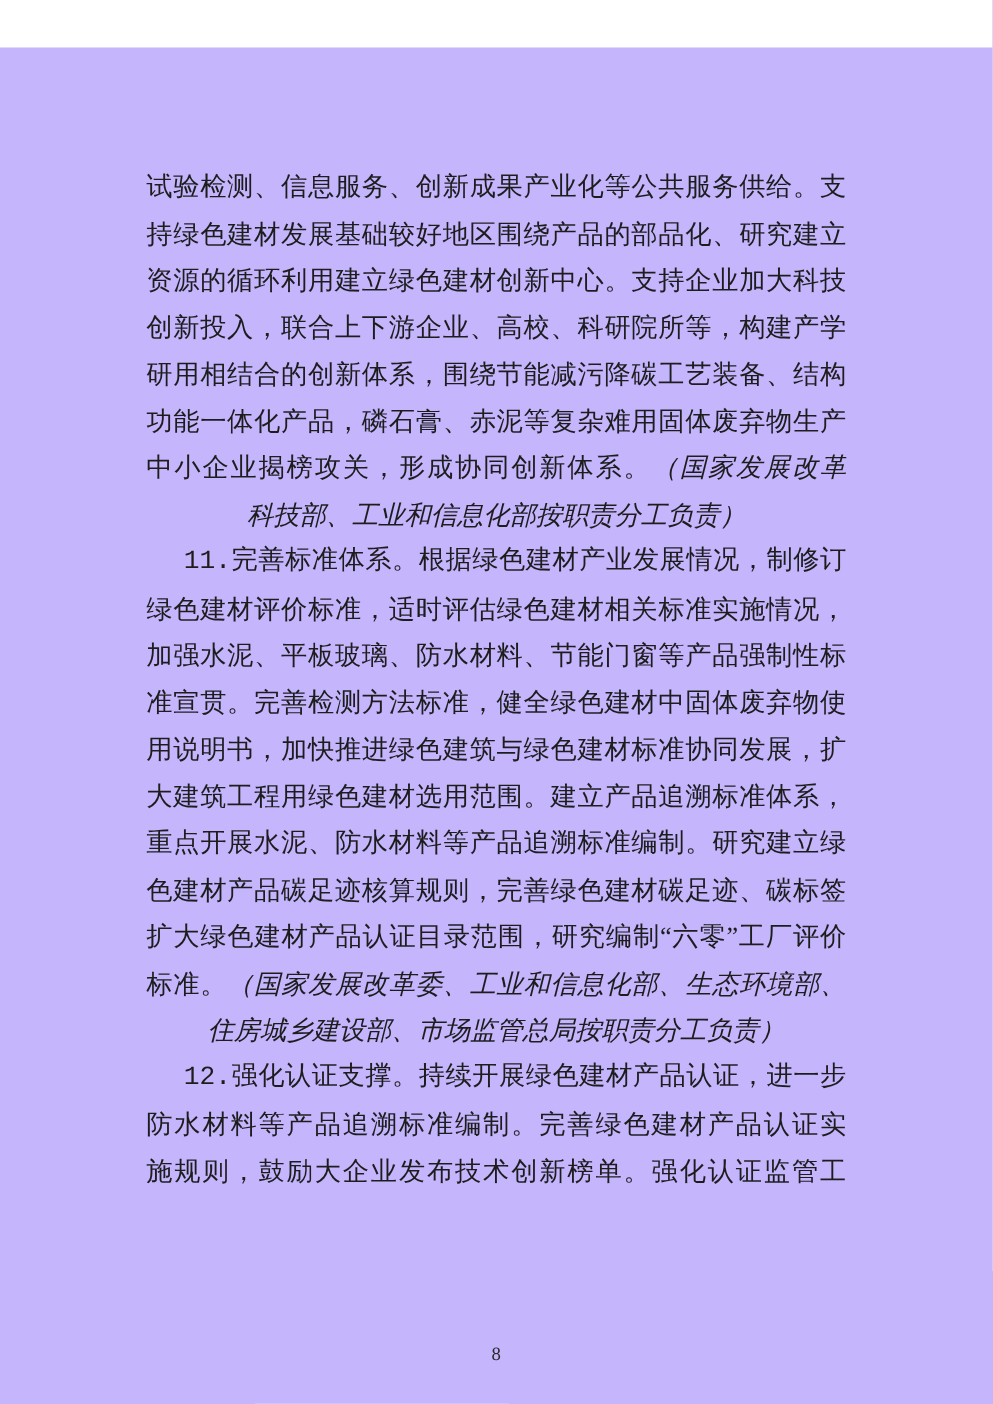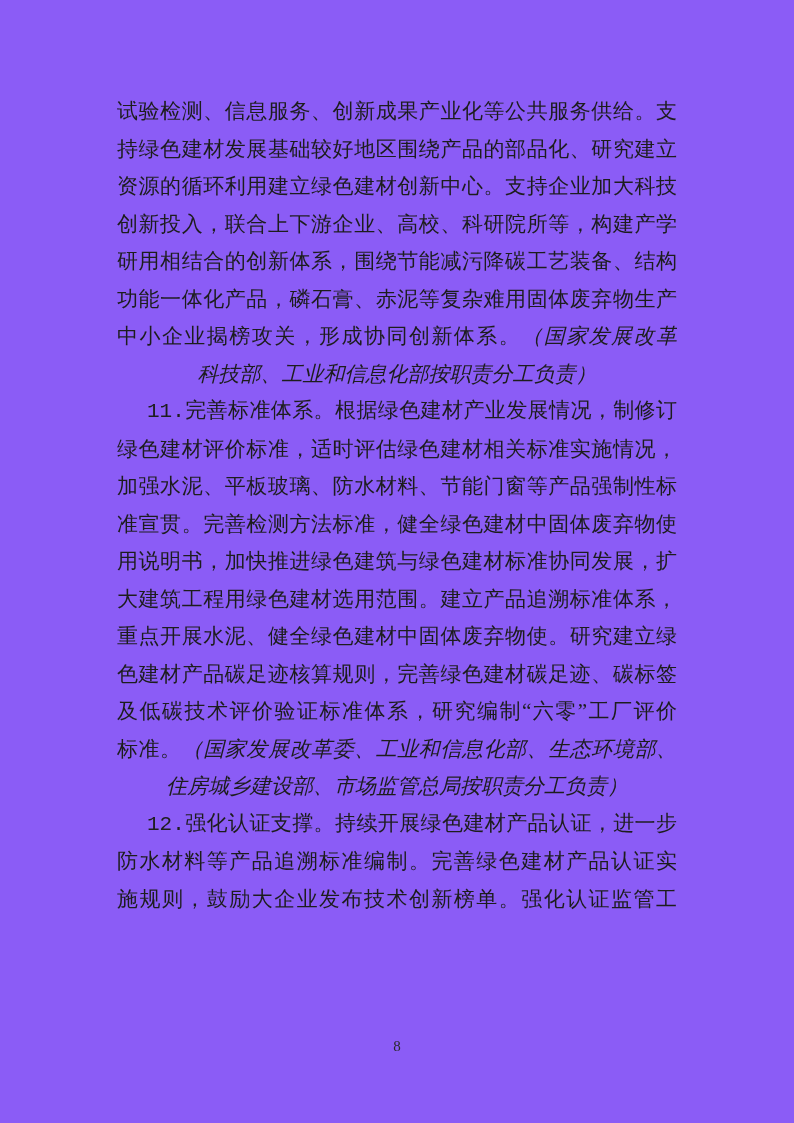--- a/index.html
+++ b/index.html
@@ -8,22 +8,23 @@
     position: relative;
     background: #ffffff;
     color: #1d1d1d;
     font-family: "Liberation Serif", "DejaVu Serif", serif;
     overflow: hidden;
     font-kerning: none;
   }
   .page {
     position: absolute;
     inset: 0;
-    background: #8b5cf6;
+    background: #c4b5fd;
     overflow: hidden;
+    margin-top: 38px;
   }
   .text-block {
     position: absolute;
     left: 117px;
     top: 93px;
     width: 560px;
   }
   .line {
     height: 37.5px;
     line-height: 37.5px;
@@ -66,23 +67,23 @@
       <div class="line justify"><span>研用相结合的创新体系，围绕节能减污降碳工艺装备、结构</span></div>
       <div class="line justify"><span>功能一体化产品，磷石膏、赤泥等复杂难用固体废弃物生产</span></div>
       <div class="line justify"><span>中小企业揭榜攻关，形成协同创新体系。</span><span class="kai">（国家发展改革委、</span></div>
       <div class="line"><span class="kai">科技部、工业和信息化部按职责分工负责）</span></div>
       <div class="line justify indent"><span>11.完善标准体系。根据绿色建材产业发展情况，制修订</span></div>
       <div class="line justify"><span>绿色建材评价标准，适时评估绿色建材相关标准实施情况，</span></div>
       <div class="line justify"><span>加强水泥、平板玻璃、防水材料、节能门窗等产品强制性标</span></div>
       <div class="line justify"><span>准宣贯。完善检测方法标准，健全绿色建材中固体废弃物使</span></div>
       <div class="line justify"><span>用说明书，加快推进绿色建筑与绿色建材标准协同发展，扩</span></div>
       <div class="line justify"><span>大建筑工程用绿色建材选用范围。建立产品追溯标准体系，</span></div>
-      <div class="line justify"><span>重点开展水泥、健全绿色建材中固体废弃物使。研究建立绿</span></div>
+      <div class="line justify"><span>重点开展水泥、防水材料等产品追溯标准编制。研究建立绿</span></div>
       <div class="line justify"><span>色建材产品碳足迹核算规则，完善绿色建材碳足迹、碳标签</span></div>
-      <div class="line justify"><span>及低碳技术评价验证标准体系，研究编制“六零”工厂评价</span></div>
+      <div class="line justify"><span>扩大绿色建材产品认证目录范围，研究编制“六零”工厂评价</span></div>
       <div class="line justify"><span>标准。</span><span class="kai">（国家发展改革委、工业和信息化部、生态环境部、</span></div>
       <div class="line"><span class="kai">住房城乡建设部、市场监管总局按职责分工负责）</span></div>
       <div class="line justify indent"><span>12.强化认证支撑。持续开展绿色建材产品认证，进一步</span></div>
       <div class="line justify"><span>防水材料等产品追溯标准编制。完善绿色建材产品认证实</span></div>
       <div class="line justify"><span>施规则，鼓励大企业发布技术创新榜单。强化认证监管工作，</span></div>
     </main>
   <footer class="page-footer">
     <span>8</span>
   </footer>
 </div>

